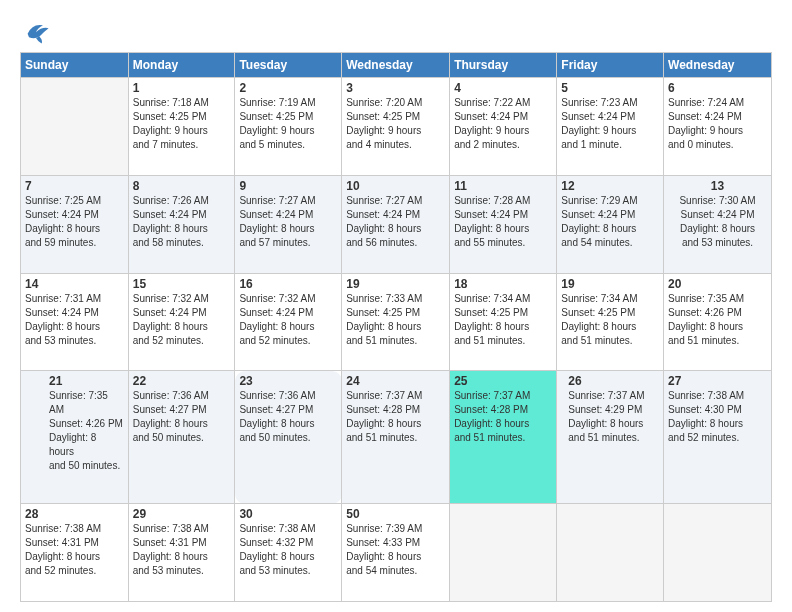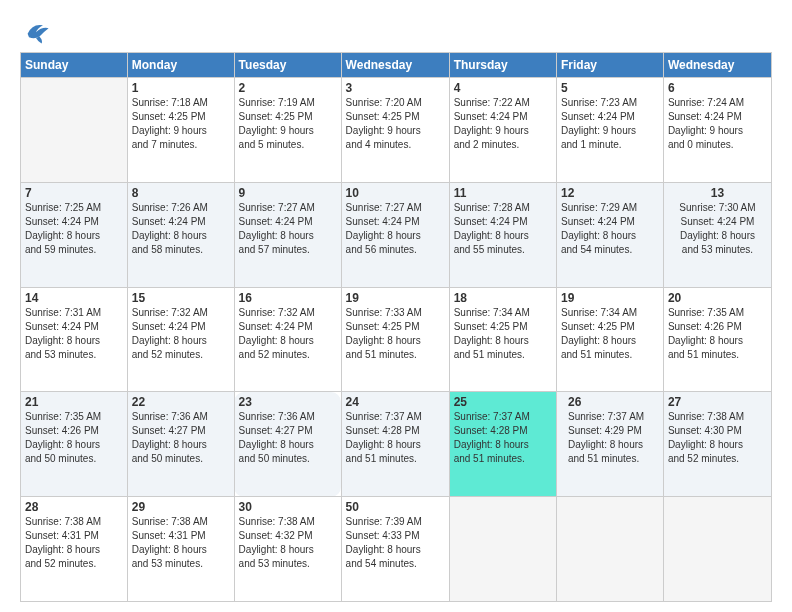--- a/index.html
+++ b/index.html
@@ -217,21 +217,21 @@
           <td>
             <span class="day-number">19</span>
             <div class="day-info">Sunrise: 7:34 AM<br>Sunset: 4:25 PM<br>Daylight: 8 hours<br>and 51 minutes.</div>
           </td>
           <td>
             <span class="day-number">20</span>
             <div class="day-info">Sunrise: 7:35 AM<br>Sunset: 4:26 PM<br>Daylight: 8 hours<br>and 51 minutes.</div>
           </td>
         </tr>
         <tr>
-          <td style="background: rgb(240, 244, 248);">
+          <td style="background: rgb(240, 244, 248); padding-left: 28px;">
             <span class="day-number">21</span>
             <div class="day-info">Sunrise: 7:35 AM<br>Sunset: 4:26 PM<br>Daylight: 8 hours<br>and 50 minutes.</div>
           </td>
           <td style="background: rgb(240, 244, 248);">
             <span class="day-number">22</span>
             <div class="day-info">Sunrise: 7:36 AM<br>Sunset: 4:27 PM<br>Daylight: 8 hours<br>and 50 minutes.</div>
           </td>
           <td style="background: rgb(240, 244, 248); border-radius: 10px;">
             <span class="day-number">23</span>
             <div class="day-info">Sunrise: 7:36 AM<br>Sunset: 4:27 PM<br>Daylight: 8 hours<br>and 50 minutes.</div>

